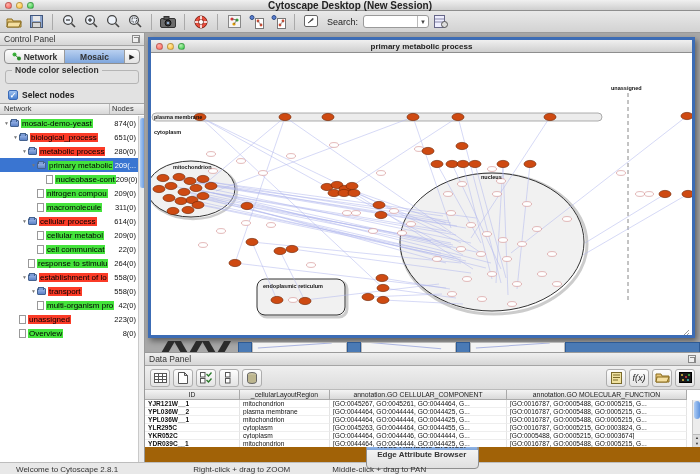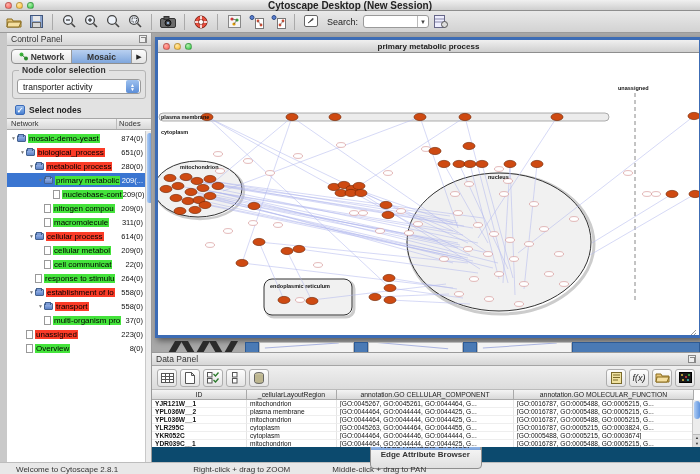--- a/index.html
+++ b/index.html
@@ -22,21 +22,21 @@
            display:flex;align-items:center;padding:0 4px;gap:2px;}
   .tbtn{width:20px;height:18px;display:flex;align-items:center;justify-content:center;border-radius:3px;}
   .tsep{width:1px;height:16px;background:#aaa;margin:0 4px;}
   .search-label{font-size:9px;color:#222;margin:0 3px 0 4px;}
   .search-box{width:66px;height:13px;background:#fff;border:1px solid #9a9a9a;border-radius:3px;
               display:flex;align-items:center;}
   .search-box .arrow{margin-left:auto;border-left:1px solid #bbb;width:11px;height:100%;
                      display:flex;align-items:center;justify-content:center;font-size:6px;color:#444;}
 
   
-  .main{display:flex;height:429px;margin-left:7px;}
+  .main{display:flex;height:429px;}
   .left-panel{width:145px;background:#e2e2e2;border-right:1px solid #9a9a9a;display:flex;flex-direction:column;}
   .right-col{flex:1;display:flex;flex-direction:column;background:#aaa;}
 
   .panel-header{height:13px;background:linear-gradient(#efefef,#d6d6d6);border-bottom:1px solid #a5a5a5;
                 display:flex;align-items:center;padding:0 4px;font-size:8.5px;color:#333;}
   .float-icon{margin-left:auto;width:8px;height:8px;border:1px solid #888;position:relative;background:#eee;}
   .float-icon:before{content:"";position:absolute;left:1px;top:1px;width:4px;height:4px;border-top:1px solid #888;border-right:1px solid #888;}
 
   
   .cp-tabs{display:flex;margin:3px 4px;border:1px solid #8f8f8f;border-radius:4px;overflow:hidden;height:15px;background:linear-gradient(#fdfdfd,#e3e3e3);}
@@ -84,21 +84,21 @@
   .canvas{flex:1;position:relative;background:#fff;overflow:hidden;}
   .fragstrip{position:absolute;left:3px;top:309px;right:0;height:11px;display:flex;align-items:center;gap:0;}
   .frag{height:11px;background:#f4f4f4;border:1px solid #b9b9b9;position:relative;overflow:hidden;}
   .fragblue{width:14px;height:11px;background:#4a7ab5;border:1px solid #2d5a94;}
   .logo-mark{width:80px;height:13px;position:relative;overflow:hidden;flex:none;}
   .logo-mark i{position:absolute;top:-2px;width:7px;height:18px;background:#2b2b2b;transform:skewX(-30deg);}
   .logo-mark i:nth-child(2){transform:skewX(30deg);}
   .scrib{position:absolute;top:2px;height:7px;border-top:1px solid #aab4e0;transform:rotate(-4deg);width:80%;left:5%;}
 
   
-  .datapanel{height:110px;background:#0c4a6e;border-top:1px solid #9a9a9a;display:flex;flex-direction:column;}
+  .datapanel{height:110px;background:#a16207;border-top:1px solid #9a9a9a;display:flex;flex-direction:column;}
   .dp-toolbar{height:24px;display:flex;align-items:center;padding:0 5px;gap:3px;background:linear-gradient(#efefef,#dcdcdc);border-bottom:1px solid #bbb;}
   .dbtn{width:20px;height:18px;border:1px solid #adadad;border-radius:3px;background:linear-gradient(#fdfdfd,#e4e4e4);
         display:flex;align-items:center;justify-content:center;}
   .dp-right{margin-left:auto;display:flex;gap:3px;}
   .dp-table{flex:1;background:#fff;position:relative;overflow:hidden;}
   .dt-head{display:flex;height:10px;font-size:6.8px;color:#222;}
   .dt-head div{background:linear-gradient(#f4f4f4,#d9d9d9);border-right:1px solid #aaa;border-bottom:1px solid #aaa;
                text-align:center;overflow:hidden;white-space:nowrap;line-height:10px;}
   .dt-row{display:flex;height:8px;font-size:6.6px;color:#111;}
   .dt-row div{border-right:1px solid #e4e4e4;border-bottom:1px solid #eee;padding-left:3px;white-space:nowrap;overflow:hidden;line-height:8px;}
@@ -263,27 +263,20 @@
           </svg>
         <span>Network</span>
       </div>
       <div class="cp-tab sel">
         <span>Mosaic</span>
       </div>
       <div class="cp-tab-arrow">▶</div>
     </div>
     <div class="groupbox">
       <div class="legend">Node color selection</div>
-      <div class="combo">
-        <span>transporter activity</span>
-        <span class="stepper">
-            <span>▲</span>
-            <span>▼</span>
-          </span>
-      </div>
     </div>
     <div class="checkrow">
       <div class="checkbox">✓</div>
       <span class="checklabel">Select nodes</span>
     </div>
     <div class="tree-wrap">
       <div class="tree-head">
         <div class="c1">Network</div>
         <div class="c2">Nodes</div>
       </div>
@@ -377,21 +370,21 @@
             <span class="tri">▼</span>
             <span class="icon-folder"></span>
             <span class="chip red">transport</span>
             <span class="count">558(0)</span>
           </div>
           <div class="tree-row">
             <span style="width: 30px; flex: 0 0 auto;"></span>
             <span class="tri"></span>
             <span class="icon-file"></span>
             <span class="chip green">multi-organism pro</span>
-            <span class="count">37(0)</span>
+            <span class="count">42(0)</span>
           </div>
           <div class="tree-row">
             <span style="width: 12px; flex: 0 0 auto;"></span>
             <span class="tri"></span>
             <span class="icon-file"></span>
             <span class="chip red">unassigned</span>
             <span class="count">223(0)</span>
           </div>
           <div class="tree-row">
             <span style="width: 12px; flex: 0 0 auto;"></span>

